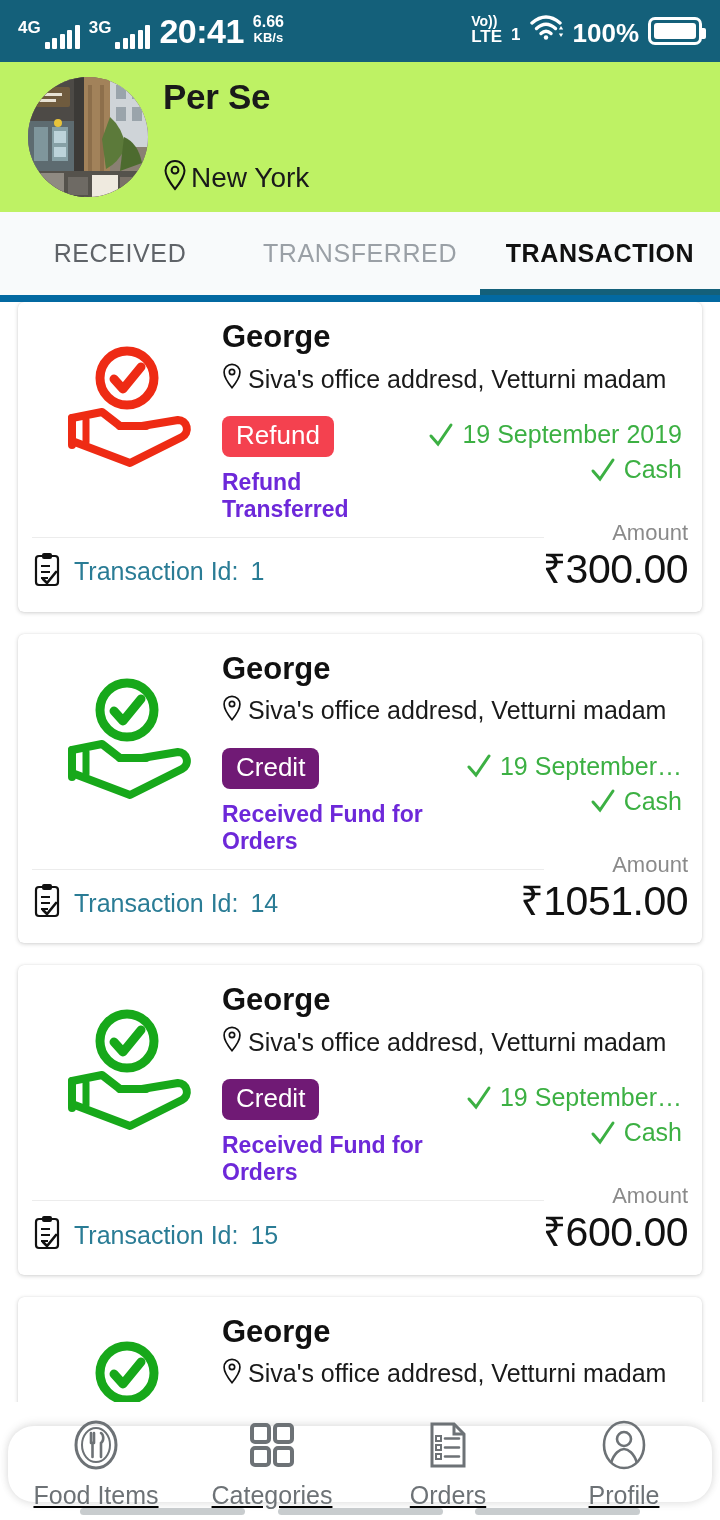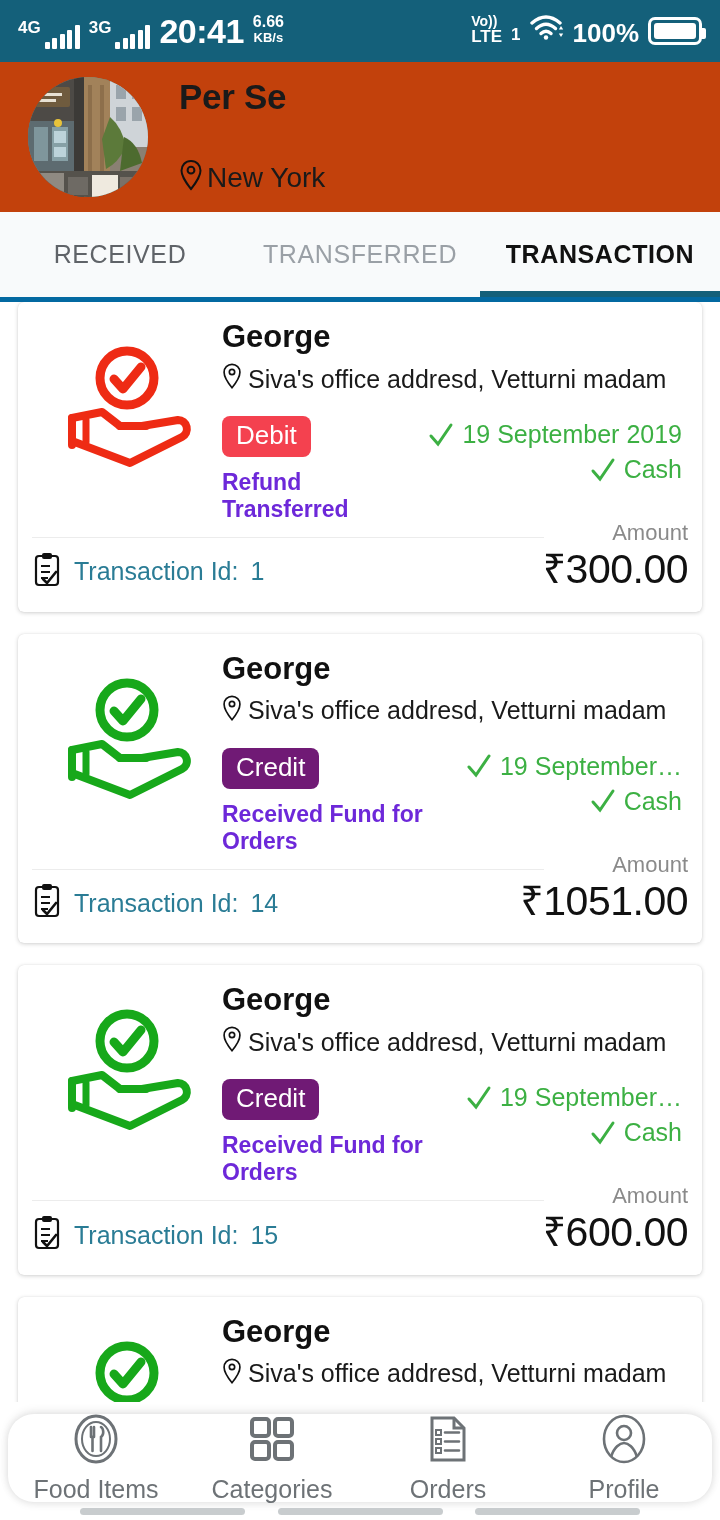--- a/index.html
+++ b/index.html
@@ -33,37 +33,37 @@
   .volte .a { font-size: 14px; font-weight: bold; }
   .volte .b { font-size: 17px; font-weight: bold; }
   .wifi { margin-bottom: 4px; }
   .battpct { font-size: 26px; font-weight: bold; line-height:1; margin-bottom: 3px; }
   .batt { width: 54px; height: 28px; border: 3px solid #fff; border-radius: 7px; position: relative; margin-bottom: 4px; }
   .batt::after { content:""; position:absolute; right:-7px; top:8px; width:5px; height:11px; background:#fff; border-radius:0 2px 2px 0; }
   .batt i { position:absolute; inset:3px; background:#fff; border-radius:3px; display:block; }
 
   
   .profile {
-    height: 150px; background: #c2410c; display:flex; align-items:center;
-    padding-left: 28px; gap: 31px;
+    height: 150px; background: #bef264; display:flex; align-items:center;
+    padding-left: 28px; gap: 15px;
   }
   .avatar {
     width: 120px; height: 120px; border-radius: 50%; overflow:hidden;
     flex: 0 0 120px; position: relative; background:#6d6258;
   }
   .avatar svg { display:block; width:100%; height:100%; }
   .pinfo { display:flex; flex-direction:column; gap: 4px; }
   .pname { font-size: 35px; font-weight: bold; color:#1a1a1a; letter-spacing:-0.3px; }
   .ploc { display:flex; align-items:center; gap:4px; font-size: 28px; color:#1a1a1a;margin-top:38px; }
   .ploc svg { flex:0 0 auto; }
 
   
   .tabs {
     height: 90px; background:#f8fafb; display:flex; align-items:stretch;
-    border-bottom: 5px solid #0369a1; position: relative;
+    border-bottom: 7px solid #0369a1; position: relative;
   }
   .tab {
     flex:1; display:flex; align-items:center; justify-content:center;
     font-size: 25px; letter-spacing: 0.6px; color:#9aa0a6; font-weight: normal;
     background: transparent; border: none; font-family: inherit;
   }
   .tab.inactive-dark { color:#5f6368; }
   .tab.active { color:#111; font-weight:bold; }
   .tab-indicator {
     position:absolute; bottom:0; left: 480px; width: 240px; height: 6px;
@@ -97,24 +97,24 @@
   .divider { height:1px; background:#ececec; margin: 14px 0 0 14px; width: 512px; }
   .card-bot { display:flex; align-items:center; justify-content:space-between; padding: 0 14px 18px 14px; }
   .txid { display:flex; align-items:center; gap: 12px; padding-top: 12px; }
   .txid-label { font-size: 25px; color:#2A7C95; }
   .amt-wrap { display:flex; flex-direction:column; align-items:flex-end; margin-top: -18px; }
   .amt-label { font-size: 22px; color:#8a8a8a; }
   .amt-val { font-size: 41px; color:#111; line-height:1.15; letter-spacing:-0.5px; }
 
   
   .navbar {
-    position:absolute; left:8px; right:8px; bottom: 18px; height: 88px;
+    position:absolute; left:8px; right:8px; bottom: 18px; height: 76px;
     background:#ffffff; border-radius: 26px;
     box-shadow: 0 -2px 10px rgba(0,0,0,0.10), 0 2px 8px rgba(0,0,0,0.08);
-    display:flex; align-items:center;
+    display:flex; align-items:center;text-decoration:underline;
   }
   .navitem { flex:1; display:flex; flex-direction:column; align-items:center; gap: 6px; }
   .navitem .nl { font-size: 25px; color:#6d7276; }
   .navitem.active .nl { color:#20607A; }
   .gesture { position:absolute; bottom:0; left:0; right:0; height: 18px; display:flex; align-items:center; justify-content:space-between; padding: 0 80px; }
   .gesture span { display:block; height: 7px; background:#c8ccce; border-radius:4px; width: 165px; }
 </style>
 </head>
 <body>
 
@@ -244,21 +244,21 @@
             <span>
               <svg width="20" height="28" viewBox="0 0 24 32">
                 <path d="M12 2 C6.5 2 2.5 6.2 2.5 11.5 C2.5 18.5 12 30 12 30 C12 30 21.5 18.5 21.5 11.5 C21.5 6.2 17.5 2 12 2 Z" fill="none" stroke="#111" stroke-width="2"></path>
                 <circle cx="12" cy="11.2" r="3.2" fill="none" stroke="#111" stroke-width="2"></circle>
               </svg>
             </span>
             <span>Siva's office addresd, Vetturni madam</span>
           </div>
           <div class="mid">
             <div class="mid-left">
-              <span class="badge debit">Debit</span>
+              <span class="badge debit">Refund</span>
               <span class="reason">Refund Transferred</span>
             </div>
             <div class="mid-right">
               <div class="chkline">
                 <span class="tick">
                   <svg width="26" height="26" viewBox="0 0 26 26">
                       <path d="M3 14 l7 8 L23 3" stroke="#3CB043" stroke-width="3" fill="none" stroke-linecap="round"></path>
                     </svg>
                 </span>
                 <span>19 September 2019</span>

